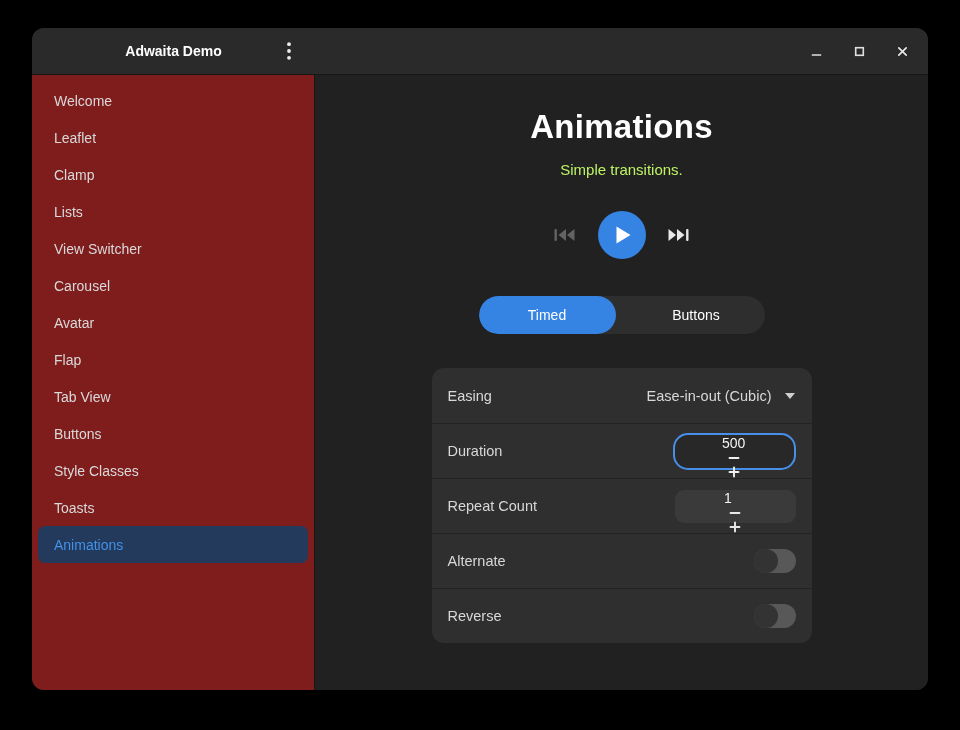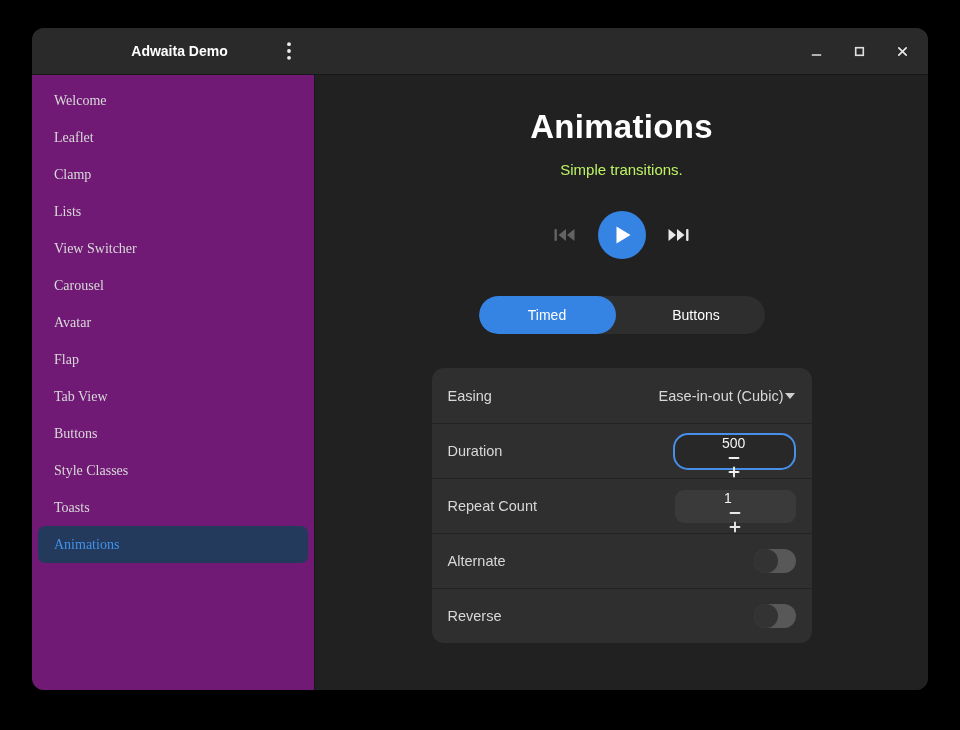--- a/index.html
+++ b/index.html
@@ -6,36 +6,36 @@
   html,body { width:960px; height:730px; background:#000; font-family:"Liberation Sans","DejaVu Sans",sans-serif; }
   body { position:relative; overflow:hidden; }
 
   .window { position:absolute; left:32px; top:28px; width:896px; height:662px;
             background:#212121; border-radius:12px; overflow:hidden;
             display:flex; flex-direction:column; }
 
   
   .headerbar { position:relative; height:47px; flex:none; background:#2a2a2a;
                border-bottom:1px solid #171717; }
-  .hb-left { position:absolute; left:6px; top:0; width:283px; height:100%;
+  .hb-left { position:absolute; left:0; top:0; width:283px; height:100%;
              display:flex; align-items:center; justify-content:center; }
   .hb-title { color:#ffffff; font-size:14px; font-weight:bold; }
   .menu-btn { position:absolute; left:243px; top:50%; transform:translateY(-50%);
               width:28px; height:28px; display:flex; align-items:center; justify-content:center;
               background:transparent; border:none; border-radius:7px; cursor:pointer; }
   .win-controls { position:absolute; right:14px; top:50%; transform:translateY(-50%);
                   display:flex; gap:19px; }
   .win-btn { width:24px; height:24px; display:flex; align-items:center; justify-content:center;
              background:transparent; border:none; border-radius:50%; cursor:pointer; }
 
   
   .app-body { flex:1; display:flex; min-height:0; }
 
-  .sidebar { width:283px; flex:none; background:#701a75; border-right:1px solid #181818;
-             padding:7px 6px; overflow:hidden;font-family:Liberation Serif, serif; }
+  .sidebar { width:283px; flex:none; background:#7f1d1d; border-right:1px solid #181818;
+             padding:7px 6px; overflow:hidden; }
   .sidebar-item { height:37px; display:flex; align-items:center; padding:0 16px;
                   border-radius:7px; color:#d9d9d9; font-size:14px; cursor:pointer; }
   .sidebar-item.selected { background:#233a5c; color:#4292e9; }
 
   .content { flex:1; background:#212121; display:flex; flex-direction:column; align-items:center; }
 
   .page-title { margin-top:33px; font-size:33px; font-weight:800; color:#ffffff; letter-spacing:.3px; }
   .page-subtitle { margin-top:15px; font-size:15px; color:#bef264; }
 
   
@@ -52,21 +52,21 @@
   .mode-option { width:137px; height:38px; display:flex; align-items:center; justify-content:center;
                  border:none; background:transparent; color:#ffffff; font-size:14px;
                  border-radius:19px; cursor:pointer; }
   .mode-option.selected { background:#3584e4; }
 
   
   .card { margin-top:34px; width:380px; background:#2f2f2f; border-radius:12px; overflow:hidden; }
   .row { height:55px; display:flex; align-items:center; padding:0 16px; }
   .row + .row { border-top:1px solid #232323;gap:25px; }
   .row-label { flex:1; font-size:14.5px; color:#d8d8d8; }
-  .row-end { display:flex; align-items:center; }
+  .row-end { display:flex; align-items:center; gap:12px; }
   .row-value { font-size:14.5px; color:#d8d8d8; }
 
   .spin { display:flex; align-items:center; height:33px; border-radius:9px; background:#3a3a3a; width:121px;flex-direction:column; }
   .spin.focused { height:37px; width:123px; border:2px solid #478fe8; border-radius:15px; background:#282828; }
   .spin-value { padding-left:12px; min-width:46px; color:#f4f4f4; font-size:14px; }
   .spin.focused .spin-value { min-width:48px; }
   .spin-btn { width:36px; height:100%; display:flex; align-items:center; justify-content:center;
               background:transparent; border:none; cursor:pointer; }
 
   .switch { position:relative; width:42px; height:24px; border-radius:12px; background:#585858;

